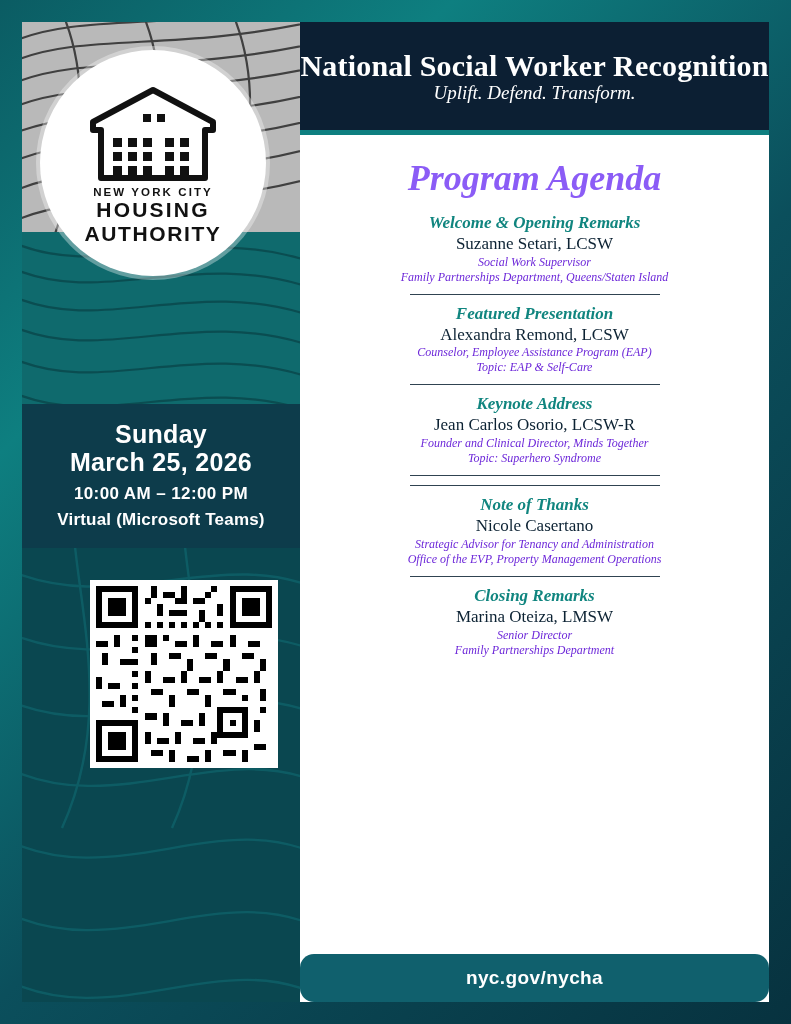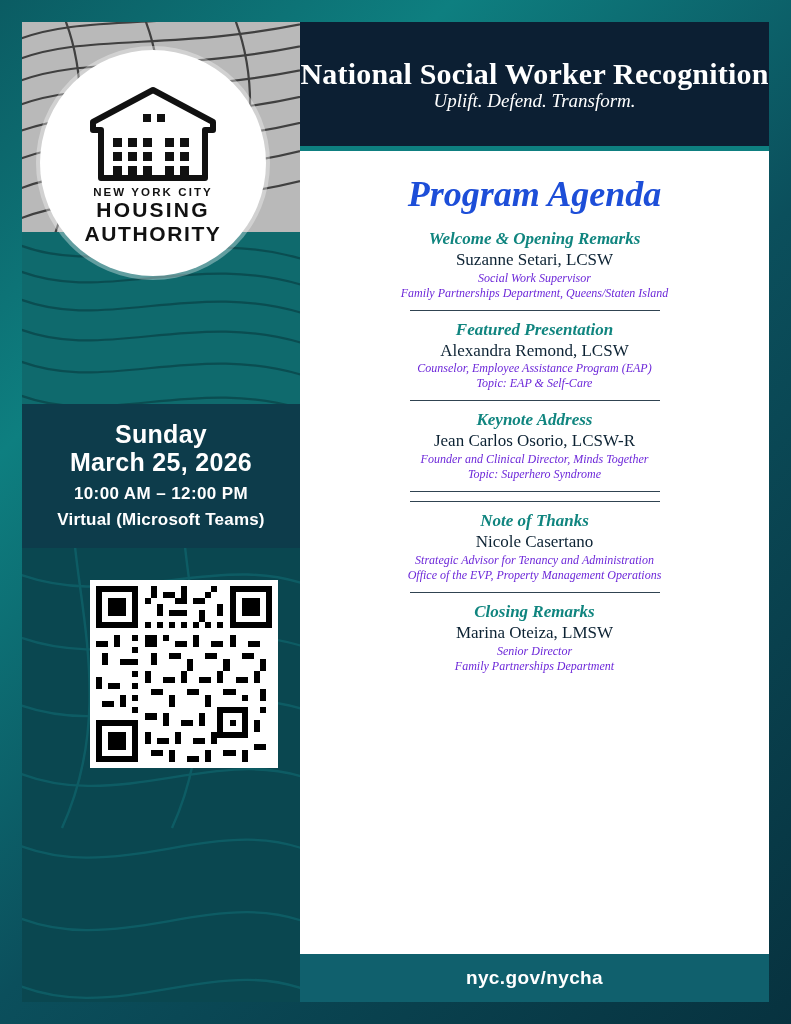--- a/index.html
+++ b/index.html
@@ -149,21 +149,21 @@
     left: 278px;
     top: 0;
     right: 0;
     bottom: 0;
     background: #ffffff;
     overflow: hidden;
   }
   .header-band {
     background: #0c1f33;
     color: #ffffff;
-    height: 124px;
+    height: 108px;
     padding-top: 0;
     text-align: center;
     display: flex;
     flex-direction: column;
     align-items: center;
     justify-content: center;
   }
   .header-title {
     font-family: "Liberation Serif", serif;
     font-size: 30px;
@@ -180,21 +180,21 @@
   .header-rule {
     height: 5px;
     background: #0e7f80;
   }
 
   .agenda-title {
     font-family: "Liberation Serif", serif;
     font-weight: bold;
     font-style: italic;
     font-size: 36px;
-    color: #1d4ed8;
+    color: #8b5cf6;
     text-align: center;
     margin: 22px 0 14px 0;
   }
 
   .agenda-list {
     padding: 0 16px;
   }
   .agenda-item { text-align: center; margin-bottom: 4px; }
   .item-head {
     font-family: "Liberation Serif", serif;
@@ -230,20 +230,21 @@
     left: 0; right: 0; bottom: 0;
     height: 48px;
     background: #10606d;
     color: #ffffff;
     display: flex;
     align-items: center;
     justify-content: center;
     font-size: 19px;
     font-weight: bold;
     letter-spacing: .4px;
+    border-radius: 14px;
   }
 </style>
 </head>
 <body>
 
 <div class="poster">
   <div class="frame-inner">
 
     <div class="left-col">
 

